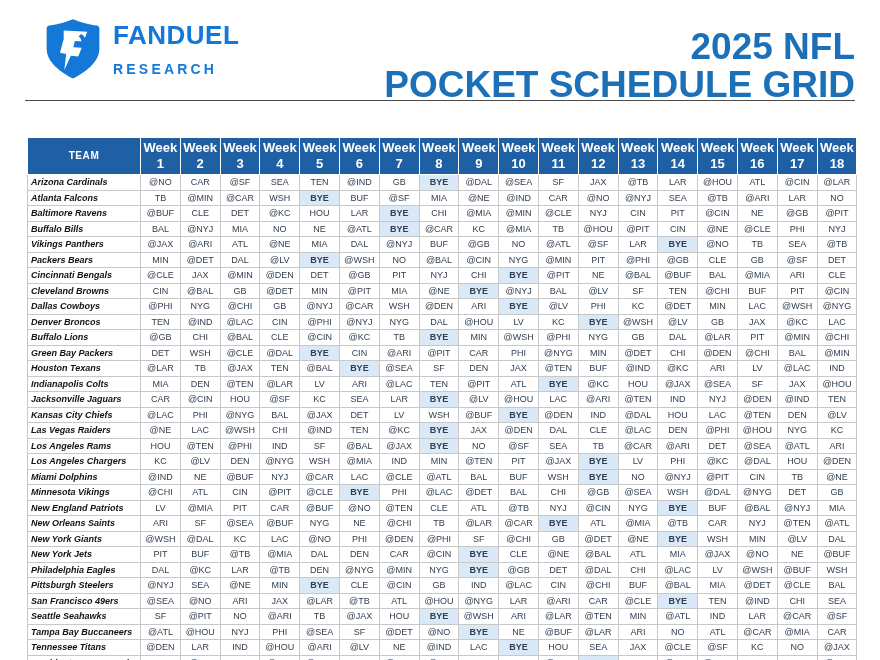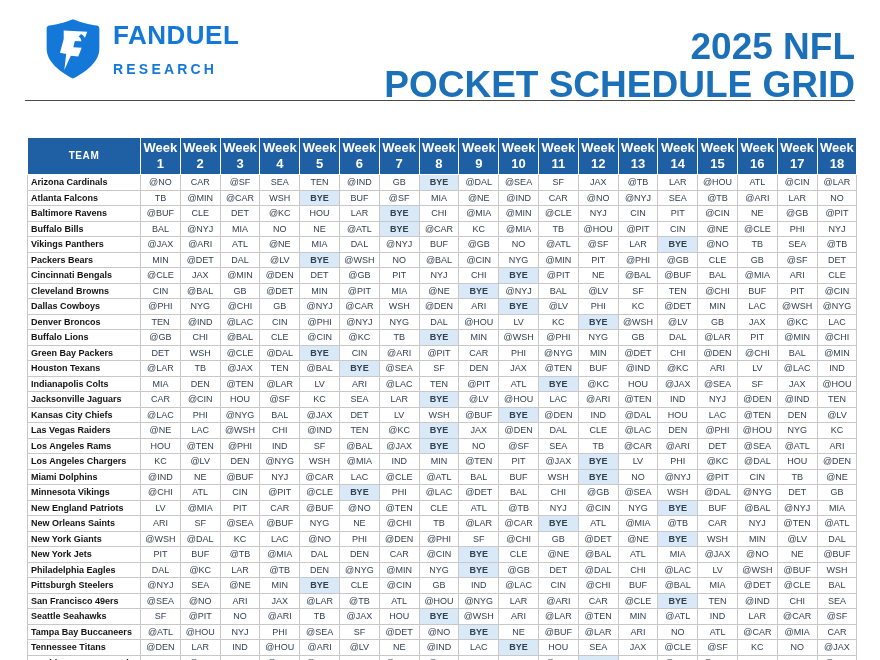--- a/index.html
+++ b/index.html
@@ -33,21 +33,21 @@
     border:1px solid #ffffff;padding:2px 0 3px;vertical-align:middle;text-align:center;
   }
   table.sched th .wk,table.sched th .num{display:block;line-height:1.2;}
   table.sched th.team-th{font-size:10px;letter-spacing:.6px;}
   table.sched td{
     border:1px solid #c8c8c8;background:#fff;color:#334050;
     font-size:9px;text-align:center;padding:1.5px 0;height:11.5px;
     white-space:nowrap;overflow:hidden;
   }
   table.sched td.team{
-    text-align:left;padding-left:3px;font-weight:700;color:#121212;font-size:9px;
+    text-align:left;padding-left:3px;font-weight:700;color:#121212;font-size:9px;font-style:italic;
   }
   table.sched td.bye{background:#D9E9F7;font-weight:bold;}
 </style>
 </head>
 <body>
 
 <div class="page">
 
   <div class="brandbar">
     <div class="logo">

